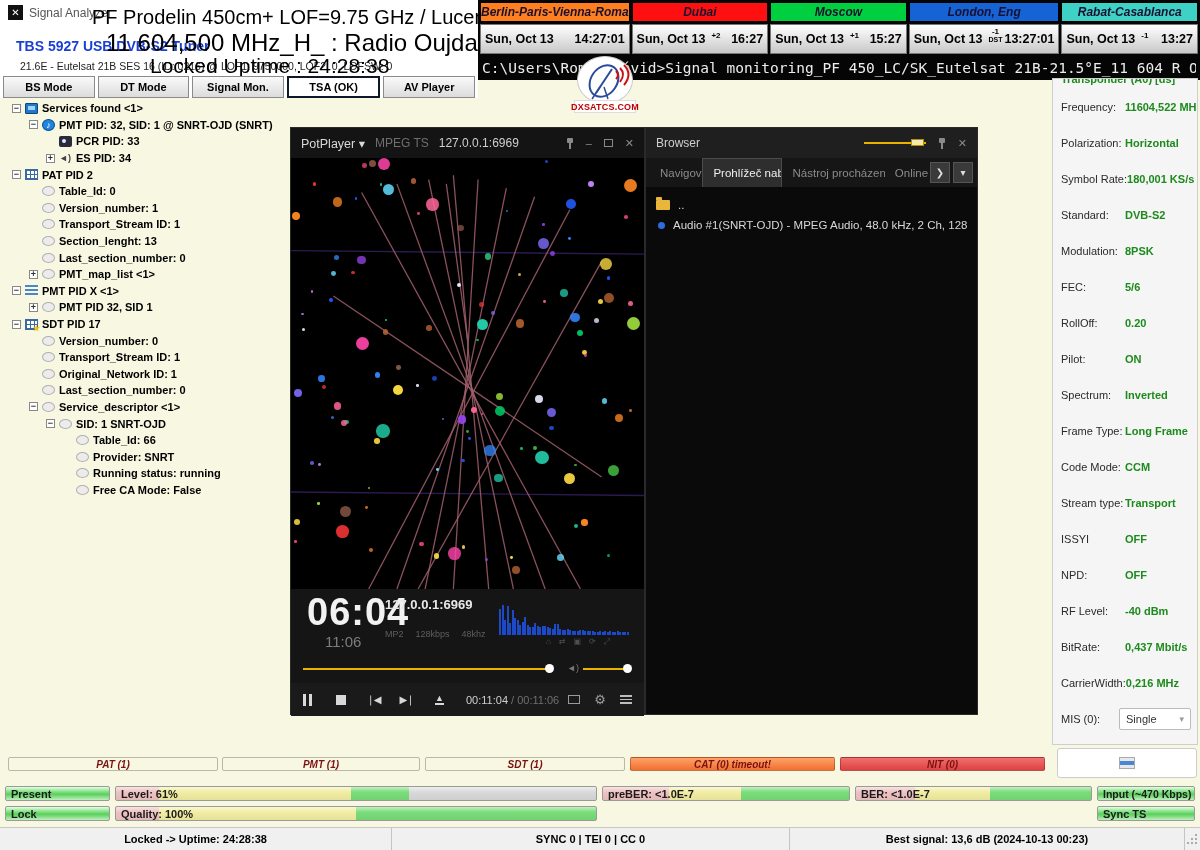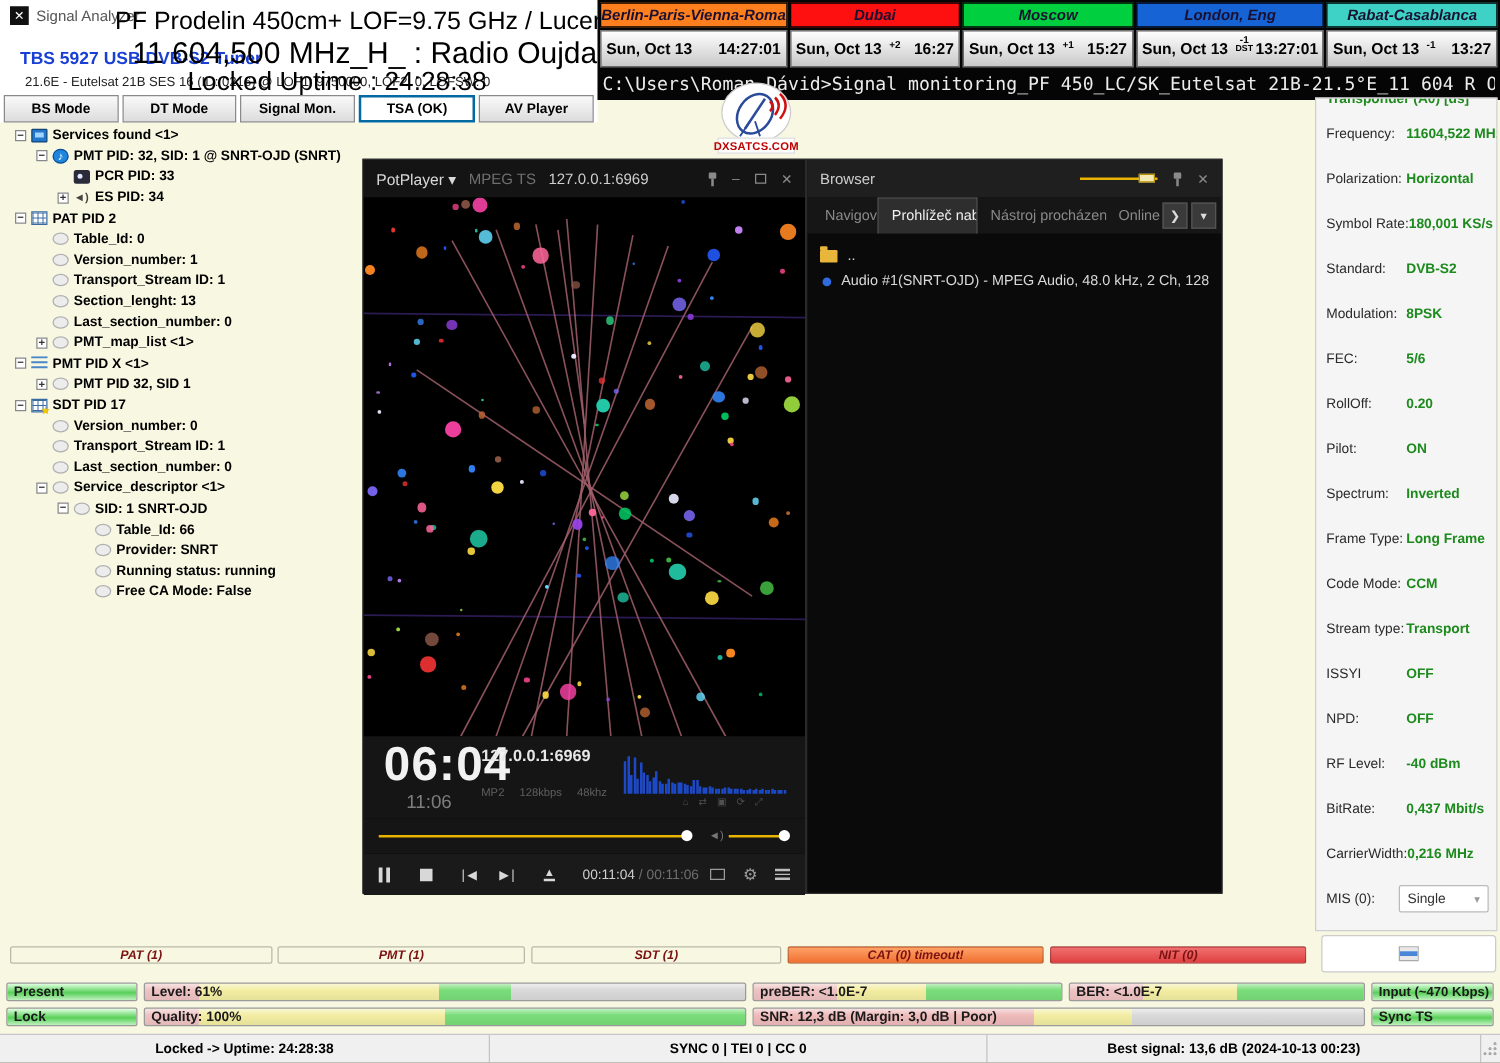--- a/index.html
+++ b/index.html
@@ -10,36 +10,36 @@
   #header-left{position:absolute;left:0;top:0;width:478px;height:98px;background:#fff;}
   .win-title{position:absolute;left:8px;top:5px;display:flex;align-items:center;gap:6px;color:#555;font-size:12px;}
   .app-logo{width:15px;height:15px;background:#111;color:#fff;font-size:10px;display:flex;align-items:center;justify-content:center;}
   .ov1{position:absolute;left:92px;top:6px;font-size:20px;color:#000;white-space:nowrap;}
   .tuner-name{position:absolute;left:16px;top:38px;font-size:14px;font-weight:bold;color:#1a3fd4;white-space:nowrap;}
   .ov2{position:absolute;left:106px;top:29px;font-size:24px;color:#000;white-space:nowrap;}
   .lnb-line{position:absolute;left:20px;top:60px;font-size:10.5px;color:#222;white-space:nowrap;}
   .ov3{position:absolute;left:150px;top:54px;font-size:21px;color:#000;white-space:nowrap;}
   #tabs-row{position:absolute;left:3px;top:76px;width:472px;height:22px;display:flex;gap:3px;}
   .tab-btn{flex:1;font-size:11px;font-weight:bold;color:#000;background:linear-gradient(#fafafa,#dcdcdc);border:1px solid #8a8a8a;display:flex;align-items:center;justify-content:center;white-space:nowrap;}
-  .tab-btn.active{background:#fff;border:2px solid #0369a1;}
+  .tab-btn.active{background:#fff;border:2px solid #0f172a;}
 
   
   #top-right{position:absolute;left:478px;top:0;width:722px;height:80px;background:#050505;}
   #clocks{position:absolute;left:2px;top:2px;width:718px;height:54px;display:flex;gap:2px;}
   .clock{flex:1;display:flex;flex-direction:column;}
   .clock-city{height:20px;display:flex;align-items:center;justify-content:center;font-size:12px;font-style:italic;font-weight:bold;color:#1a1030;border:1px solid #000;white-space:nowrap;overflow:hidden;}
   .clock-time{height:30px;margin-top:2px;background:linear-gradient(#ffffff,#c8c8c8);border:1px solid #777;display:flex;align-items:center;padding:0 4px;color:#000;font-size:12.5px;font-weight:bold;white-space:nowrap;}
   .clock-date{flex:0 0 auto;}
   .clock-off{display:flex;flex-direction:column;align-items:center;justify-content:center;font-size:8px;font-weight:bold;line-height:8px;margin:0 2px 6px 6px;}
   .clock-off .o2{font-size:7px;}
   .clock-hm{margin-left:auto;}
   #console-bar{position:absolute;left:4px;top:58px;width:714px;height:20px;display:flex;align-items:center;color:#ececec;font-family:"DejaVu Sans Mono",monospace;font-size:14.5px;white-space:nowrap;overflow:hidden;}
 
   
-  #logo{position:absolute;left:574px;top:66px;width:62px;height:60px;z-index:30;}
+  #logo{position:absolute;left:574px;top:56px;width:62px;height:60px;z-index:30;}
   #logo .circ{position:absolute;left:3px;top:0;width:56px;height:48px;background:#fff;border-radius:50%;border:1px solid #ccc;overflow:hidden;}
   #logo .band{position:absolute;left:0;top:44px;width:62px;height:13px;background:#fff;border:1px solid #ddd;display:flex;align-items:center;justify-content:center;color:#c00000;font-size:9px;font-weight:bold;letter-spacing:0.2px;}
 
   
   #tree{position:absolute;left:10px;top:100px;width:278px;height:620px;overflow:hidden;}
   .trow{height:16.6px;display:flex;align-items:center;font-size:11px;font-weight:600;color:#000;white-space:nowrap;}
   .texp{width:9px;height:9px;flex:0 0 9px;border:1px solid #888;background:#fff;color:#333;font-size:9px;line-height:7px;text-align:center;margin-right:4px;}
   .texp.none{visibility:hidden;}
   .ticon{width:13px;height:11px;flex:0 0 13px;margin-right:4px;position:relative;}
   .ti-services{background:#2277cc;border:1px solid #114477;border-radius:1px;}
@@ -324,20 +324,25 @@
       </div>
       <div class="trow" style="padding-left: 19px;">
         <span class="texp none"></span>
         <span class="ticon ti-dot"></span>
         <span>Version_number: 0</span>
       </div>
       <div class="trow" style="padding-left: 19px;">
         <span class="texp none"></span>
         <span class="ticon ti-dot"></span>
         <span>Transport_Stream ID: 1</span>
+      </div>
+      <div class="trow" style="padding-left: 19px;">
+        <span class="texp none"></span>
+        <span class="ticon ti-dot"></span>
+        <span>Original_Network ID: 1</span>
       </div>
       <div class="trow" style="padding-left: 19px;">
         <span class="texp none"></span>
         <span class="ticon ti-dot"></span>
         <span>Last_section_number: 0</span>
       </div>
       <div class="trow" style="padding-left: 19px;">
         <span class="texp">−</span>
         <span class="ticon ti-dot"></span>
         <span>Service_descriptor &lt;1&gt;</span>
@@ -751,21 +756,20 @@
   <div class="sbar row1" id="bar-preber" style="left: 602px; width: 248px; background: linear-gradient(rgba(255, 255, 255, 0.55), rgba(255, 255, 255, 0) 40%, rgba(0, 0, 0, 0.05)), linear-gradient(90deg, rgb(238, 194, 194) 0%, rgb(238, 194, 194) 27%, rgb(242, 237, 162) 27%, rgb(242, 237, 162) 56%, rgb(121, 221, 121) 56%, rgb(121, 221, 121) 100%);">preBER: &lt;1.0E-7</div>
   <div class="sbar row1" id="bar-ber" style="left: 855px; width: 237px; background: linear-gradient(rgba(255, 255, 255, 0.55), rgba(255, 255, 255, 0) 40%, rgba(0, 0, 0, 0.05)), linear-gradient(90deg, rgb(238, 194, 194) 0%, rgb(238, 194, 194) 25%, rgb(242, 237, 162) 25%, rgb(242, 237, 162) 57%, rgb(121, 221, 121) 57%, rgb(121, 221, 121) 100%);">BER: &lt;1.0E-7</div>
   <div class="sbar labelbar row1" style="left:1097px;width:98px;font-size:10.5px;">
       <span>Input (~470 Kbps)</span>
     </div>
 
   <div class="sbar labelbar row2" style="left:5px;width:105px;">
       <span>Lock</span>
     </div>
   <div class="sbar row2" id="bar-quality" style="left: 115px; width: 482px; background: linear-gradient(rgba(255, 255, 255, 0.55), rgba(255, 255, 255, 0) 40%, rgba(0, 0, 0, 0.05)), linear-gradient(90deg, rgb(238, 194, 194) 0%, rgb(238, 194, 194) 9%, rgb(242, 237, 162) 9%, rgb(242, 237, 162) 50%, rgb(121, 221, 121) 50%, rgb(121, 221, 121) 100%);">Quality: 100%</div>
-  <div class="sbar row2" id="bar-snr" style="left: 602px; width: 490px; background: linear-gradient(rgba(255, 255, 255, 0.55), rgba(255, 255, 255, 0) 40%, rgba(0, 0, 0, 0.05)), linear-gradient(90deg, rgb(238, 186, 186) 0%, rgb(238, 186, 186) 46%, rgb(242, 237, 162) 46%, rgb(242, 237, 162) 62%, rgb(217, 217, 217) 62%, rgb(217, 217, 217) 100%);">SNR: 12,3 dB (Margin: 3,0 dB | Poor)</div>
   <div class="sbar labelbar row2" style="left:1097px;width:98px;">
       <span>Sync TS</span>
     </div>
 
   <div id="statusbar">
     <div class="sb-cell sb-c1">Locked -&gt; Uptime: 24:28:38</div>
     <div class="sb-cell sb-c2">SYNC 0 | TEI 0 | CC 0</div>
     <div class="sb-cell sb-c3">Best signal: 13,6 dB (2024-10-13 00:23)</div>
     <div class="grip"></div>
   </div>

